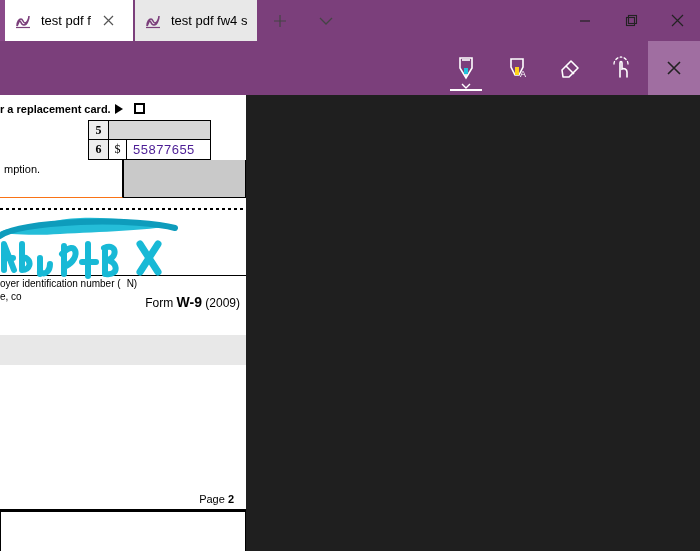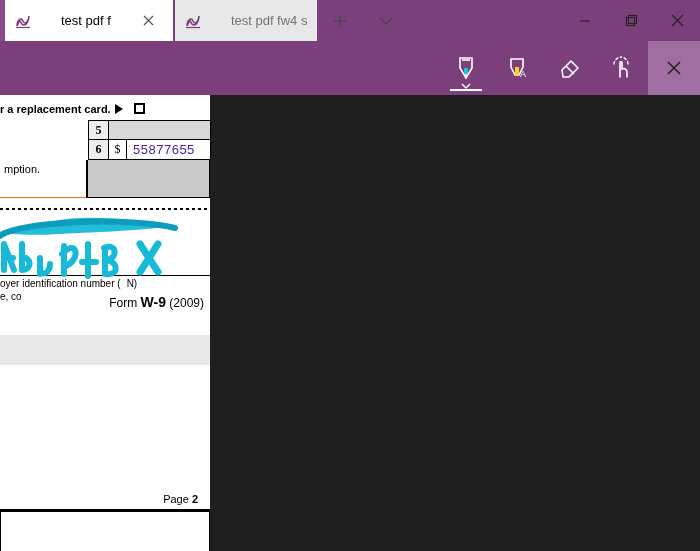--- a/index.html
+++ b/index.html
@@ -1,35 +1,35 @@
 <!DOCTYPE html>
 <html><head>
 <meta charset="utf-8">
 <style>
   * { box-sizing: border-box; margin: 0; padding: 0; }
   html, body { width: 700px; height: 551px; overflow: hidden; font-family: "Segoe UI", Tahoma, sans-serif; background: #fff; }
   .title-bar { height: 41px; background: #7b3f7b; display: flex; align-items: flex-start; }
   .acc-strip { width: 5px; height: 41px; background: #8a4a8a; }
-  .tab { height: 41px; display: flex; align-items: center; padding: 0 10px 0 10px; position: relative; gap: 20px; }
+  .tab { height: 41px; display: flex; align-items: center; padding: 0 10px 0 10px; position: relative; }
   .tab.active { background: #ffffff; color: #000; }
-  .tab.inactive { background: #e8e8e8; color: #737373; margin-left: 2px; }
+  .tab.inactive { background: #e8e8e8; color: #000000; margin-left: 2px; }
   .tab .icon-wrap { width: 18px; height: 18px; margin-right: 8px; display:flex; align-items:center; justify-content:center;}
   .tab-title { font-size: 13px; white-space: nowrap; overflow: hidden; max-width: 90px; }
   .tab.active .tab-title { max-width: 72px; }
   .tab-close { width: 28px; height: 28px; display: flex; align-items: center; justify-content: center; margin-left: 4px; color: #555; }
   .tb-btn { width: 46px; height: 41px; display: flex; align-items: center; justify-content: center; color: #444; }
   .spacer { flex: 1; }
   .sys-btn { width: 46px; height: 41px; display: flex; align-items: center; justify-content: center; color: #222; }
   .toolbar { height: 54px; background: #7b3f7b; display: flex; align-items: stretch; justify-content: flex-end; }
   .tool { width: 52px; height: 54px; display: flex; align-items: center; justify-content: center; position: relative; }
   .tool.light { background: #a06ea1; }
   .tool.selected::after { content: ""; position: absolute; bottom: 4px; left: 10px; right: 10px; height: 2px; background: #fff; }
   .chev { position:absolute; bottom:6px; left:50%; transform:translateX(-50%); }
   .content { display: flex; height: calc(551px - 41px - 54px); }
-  .doc-col { width: 210px; background: #fff; display:flex; flex-direction:column; }
+  .doc-col { width: 246px; background: #fff; display:flex; flex-direction:column; }
   .dark-col { flex: 1; background: #1f1f1f; }
   .page1 { background: #fff; position: relative; height: 240px; border-bottom: 1px solid #fff; }
   .gap { height: 30px; background: #e8e8e8; }
   .page2 { flex:1; background:#fff; position:relative;padding-left:40px; }
   .form-text { font-family: "Segoe UI", Arial, sans-serif; font-size: 11px; color:#000;}
   .tri { display:inline-block; width:0; height:0; border-top:5px solid transparent; border-bottom:5px solid transparent; border-left:8px solid #000; vertical-align:middle;}
   .checkbox { display:inline-block; width:11px; height:11px; border:2px solid #000; vertical-align:middle; margin-left:6px;}
   .row-box { border:1px solid #000; height:20px; display:flex; }
   .cell-num { width:20px; border-right:1px solid #000; display:flex; align-items:center; justify-content:center; font-weight:bold; font-family: Georgia, 'Times New Roman', serif; font-size:12px; background:#ededed;}
   .cell-dollar { width:18px; border-right:1px solid #000; display:flex; align-items:center; justify-content:center; font-family: Georgia, serif; font-size:12px; background:#fff;}

